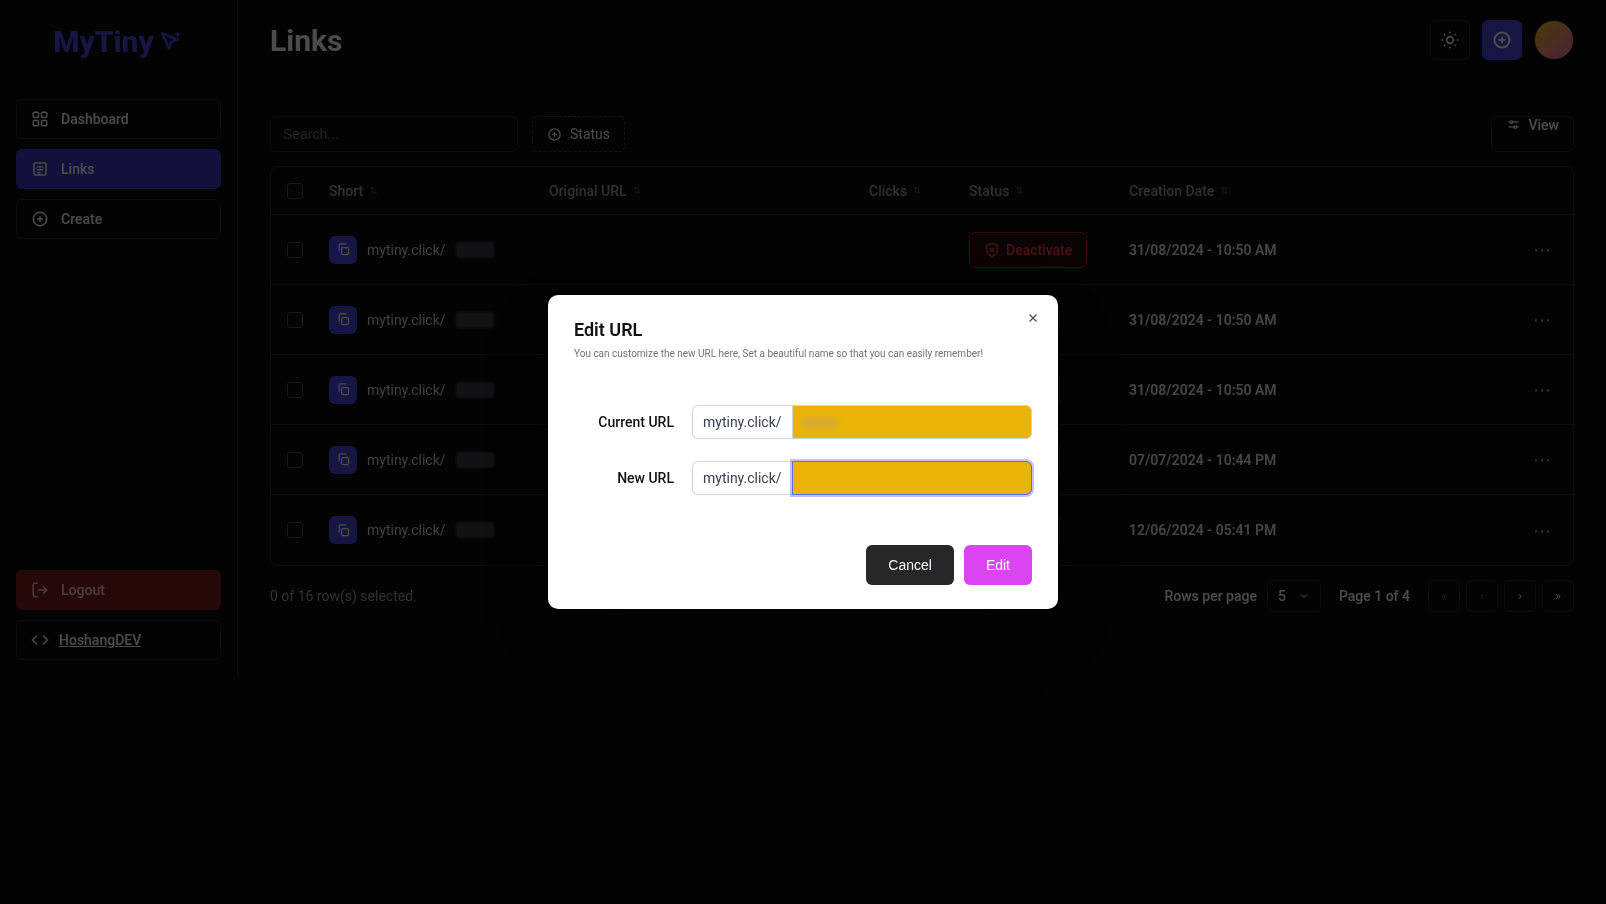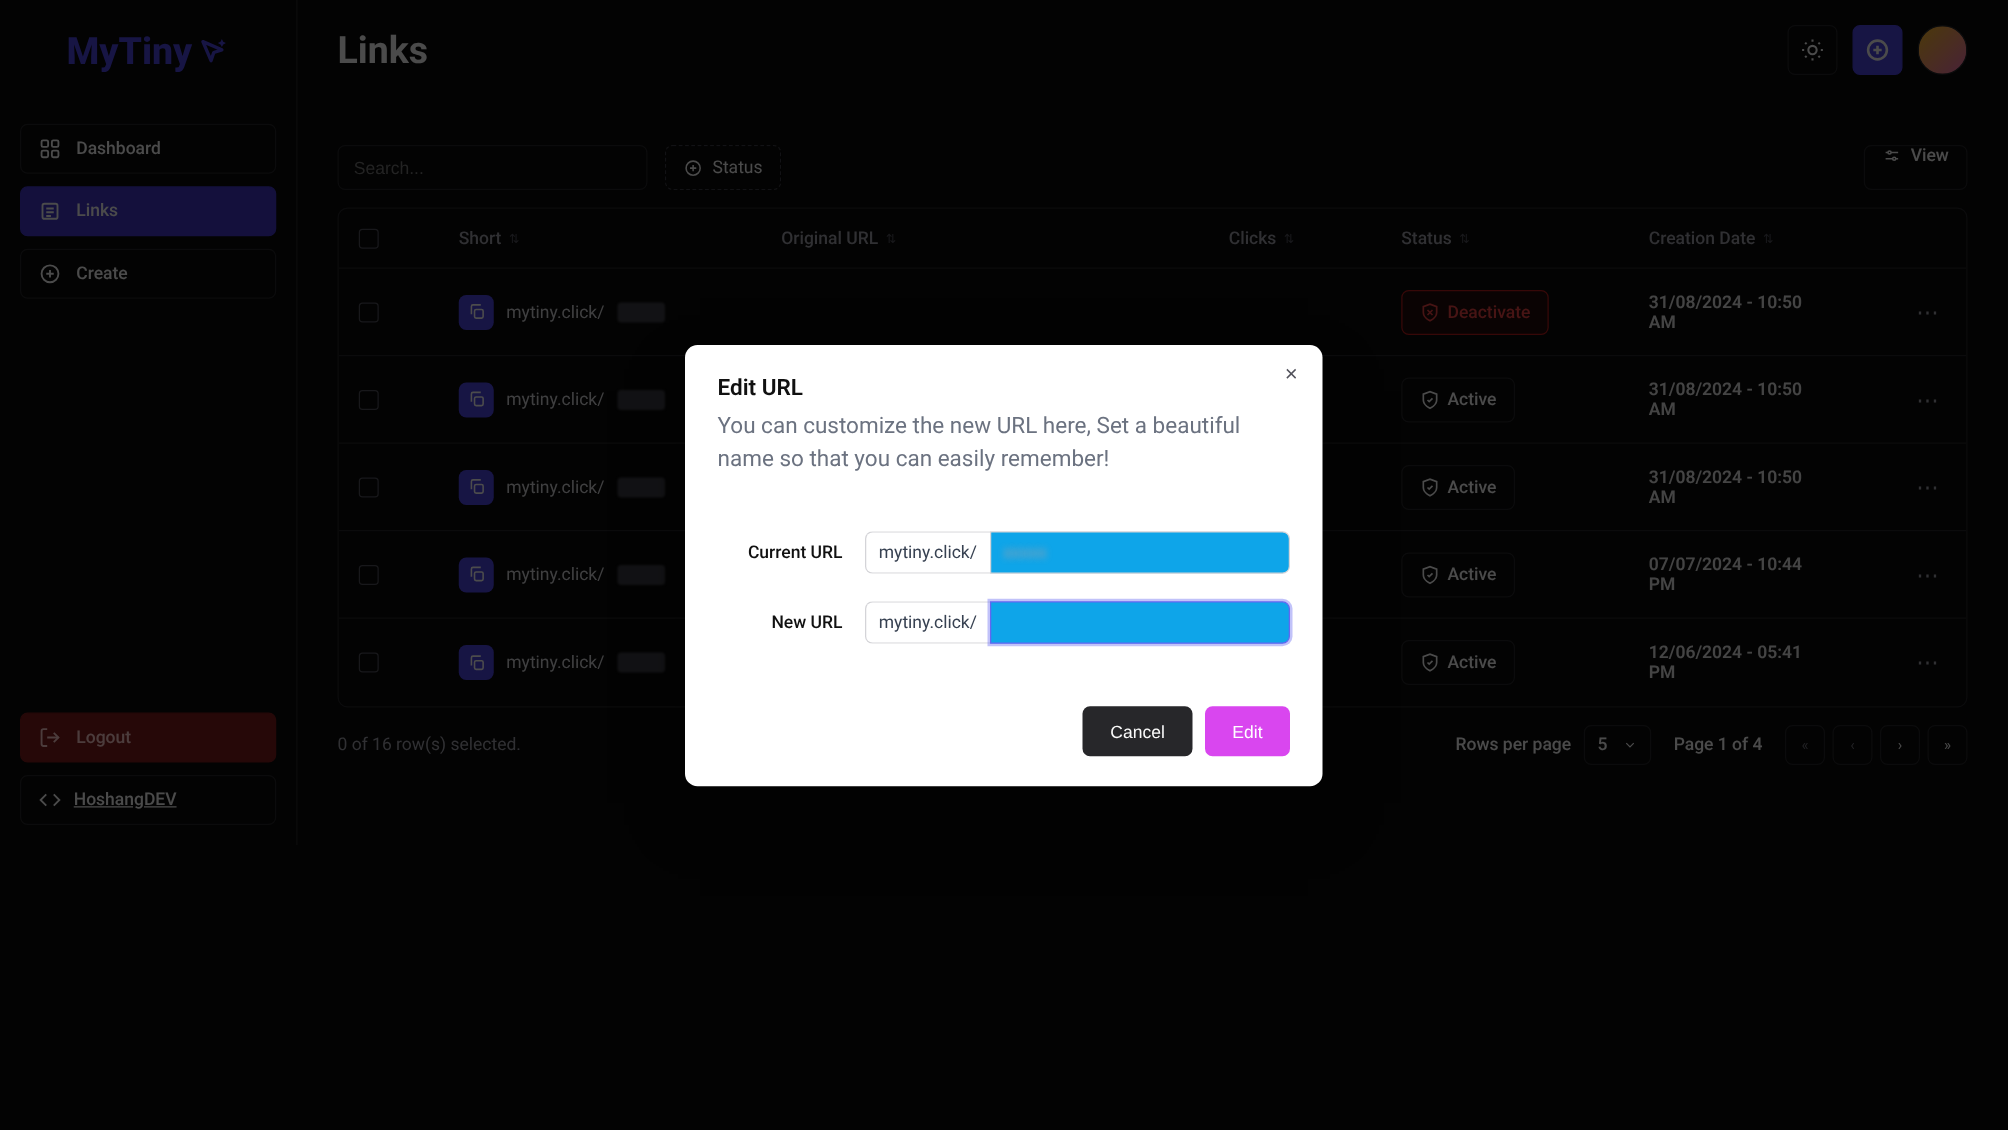--- a/index.html
+++ b/index.html
@@ -30,21 +30,21 @@
   .avatar { width: 40px; height: 40px; border-radius: 50%; background: linear-gradient(135deg,#fbbf24,#f472b6); border: 1px solid #27272a; }
 
   
   .toolbar { display: flex; align-items: center; gap: 14px; margin-bottom: 14px; }
   .search-input { width: 248px; height: 36px; padding: 0 12px; border-radius: 6px; border: 1px solid #27272a; background: #0a0a0a; color: #22c55e; font-size: 14px; }
   .filter-btn { height: 36px; padding: 0 14px; border-radius: 6px; border: 1px dashed #3f3f46; background: #0a0a0a; color: #fafafa; font-size: 14px; display: inline-flex; align-items: center; gap: 8px; cursor: pointer; }
   .view-btn { margin-left: auto; height: 36px; padding: 0 14px; border-radius: 6px; border: 1px solid #27272a; background: #0a0a0a; color: #fafafa; font-size: 14px; display: inline-flex; align-items: flex-start; gap: 8px; cursor: pointer; font-weight: 500; }
 
   
   .table { border: 1px solid #27272a; border-radius: 8px; overflow: hidden; }
-  .thead, .trow { display: grid; grid-template-columns: 48px 220px 320px 100px 160px 1fr 60px; align-items: center; gap: 38px; }
+  .thead, .trow { display: grid; grid-template-columns: 48px 220px 320px 100px 160px 1fr 60px; align-items: center; }
   .thead { height: 48px; border-bottom: 1px solid #27272a; }
   .th { font-size: 14px; font-weight: 500; color: #a1a1aa; padding: 0 10px; display: flex; align-items: center; gap: 6px; }
   .sort-icon { font-size: 10px; color: #52525b; }
   .trow { height: 70px; border-bottom: 1px solid #27272a; }
   .trow:last-child { border-bottom: none; }
   .td { font-size: 14px; padding: 0 10px; display: flex; align-items: center; gap: 10px; color: #d4d4d8; }
   .checkbox { width: 16px; height: 16px; border: 1.5px solid #52525b; border-radius: 3px; margin: 0 auto; }
   .copy-chip { width: 28px; height: 28px; border-radius: 6px; background: #4f46e5; display: flex; align-items: center; justify-content: center; cursor: pointer; }
   .short-text { color: #d4d4d8; }
   .blurred-chip { width: 38px; height: 16px; background: #3f3f46; border-radius: 3px; filter: blur(1px); }
@@ -63,26 +63,26 @@
   .page-info { color: #fafafa; font-weight: 500; }
   .pager-btns { display: flex; gap: 6px; }
   .pager-btn { width: 32px; height: 32px; border-radius: 6px; border: 1px solid #27272a; display: flex; align-items: center; justify-content: center; color: #71717a; font-size: 12px; cursor: pointer; }
   .pager-btn.enabled { color: #fafafa; }
 
   
   .overlay { position: absolute; inset: 0; background: rgba(0,0,0,0.7); display: flex; align-items: center; justify-content: center; }
   .modal { width: 510px; background: #fff; color: #111; border-radius: 10px; padding: 24px 26px; position: relative; box-shadow: 0 25px 50px -12px rgba(0,0,0,.5); }
   .modal-close { position: absolute; top: 12px; right: 14px; width: 22px; height: 22px; display: flex; align-items: center; justify-content: center; cursor: pointer; color: #52525b; font-size: 16px; }
   .modal-title { font-size: 18px; font-weight: 600; margin-bottom: 6px; color: #111; }
-  .modal-desc { font-size: 18px; color: #6b7280; margin-bottom: 44px; line-height: 1.5; }
+  .modal-desc { font-size: 10px; color: #6b7280; margin-bottom: 44px; line-height: 1.5; }
   .form-row { display: grid; grid-template-columns: 100px 1fr; align-items: center; gap: 18px; margin-bottom: 22px; }
   .form-label { font-size: 14px; font-weight: 500; text-align: right; color: #111; }
   .input-group { display: flex; }
   .input-prefix { border: 1px solid #d4d4d8; border-right: none; border-radius: 6px 0 0 6px; padding: 8px 10px; font-size: 14px; color: #374151; background: #fff; }
-  .input-field { flex: 1; border: 1px solid #d4d4d8; border-radius: 0 6px 6px 0; padding: 8px 10px; font-size: 14px; color: #374151; background: #0ea5e9; }
+  .input-field { flex: 1; border: 1px solid #d4d4d8; border-radius: 0 6px 6px 0; padding: 8px 10px; font-size: 14px; color: #374151; background: #eab308; }
   .input-field.blur-content { color: transparent; text-shadow: 0 0 6px #a1a1aa; }
   .input-field.focused { border-color: #6366f1; box-shadow: 0 0 0 2px rgba(99,102,241,.4); }
   .modal-actions { display: flex; justify-content: flex-end; gap: 10px; margin-top: 50px; }
   .btn { height: 40px; padding: 0 22px; border-radius: 6px; font-size: 14px; font-weight: 500; cursor: pointer; border: none; }
   .btn-secondary { background: #27272a; color: #fafafa; text-align: right; }
   .btn-primary { background: #d946ef; color: #fff; }
 
   svg { display: block; }
 </style>
 </head>

